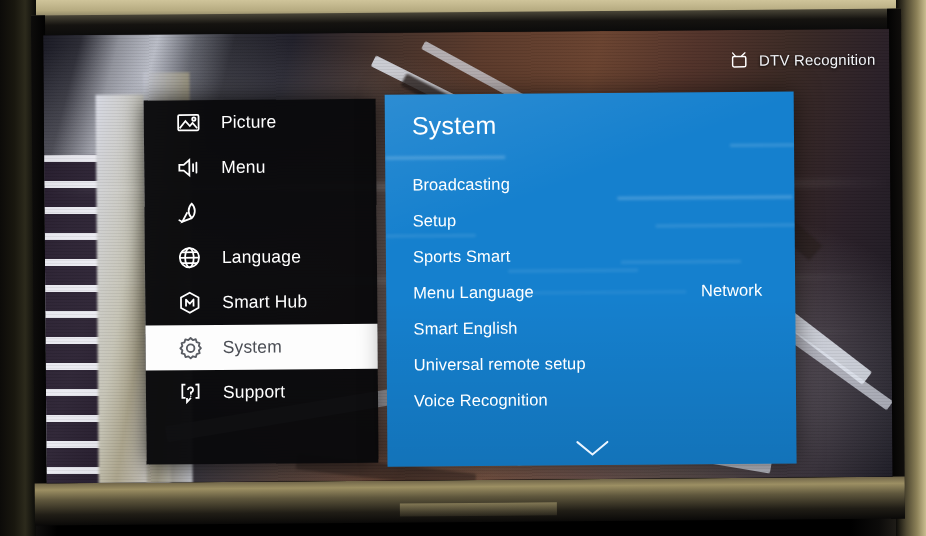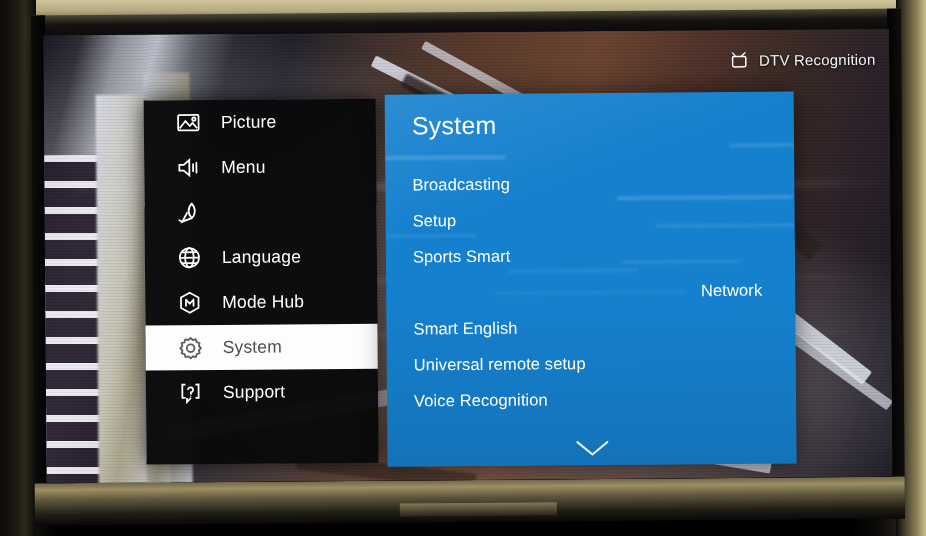--- a/index.html
+++ b/index.html
@@ -233,21 +233,21 @@
         <span>Language</span>
       </div>
 
       <div class="mi">
         <span class="ic">
           <svg width="25" height="25" viewBox="0 0 24 24">
               <path d="M12 2.4 L20.4 7.0 V17.0 L12 21.6 L3.6 17.0 V7.0 Z"></path>
               <path d="M8.4 15.6 V9.0 L12 13.0 L15.6 9.0 V15.6" stroke-linejoin="round"></path>
             </svg>
         </span>
-        <span>Mode Hub</span>
+        <span>Smart Hub</span>
       </div>
 
       <div class="mi sel">
         <span class="ic">
           <svg width="26" height="26" viewBox="0 0 24 24">
               <path d="M12 2.6 L14.1 4.5 L16.8 3.8 L17.6 6.5 L20.3 7.3 L19.6 10.0 L21.5 12.0 L19.6 14.0 L20.3 16.7 L17.6 17.5 L16.8 20.2 L14.1 19.5 L12 21.4 L9.9 19.5 L7.2 20.2 L6.4 17.5 L3.7 16.7 L4.4 14.0 L2.5 12.0 L4.4 10.0 L3.7 7.3 L6.4 6.5 L7.2 3.8 L9.9 4.5 Z" stroke-linejoin="round"></path>
               <circle cx="12" cy="12" r="3.5"></circle>
             </svg>
         </span>
         <span>System</span>
@@ -286,20 +286,21 @@
         </div>
         <div class="si">
           <span class="label">Setup</span>
           <span class="value"></span>
         </div>
         <div class="si">
           <span class="label">Sports Smart</span>
           <span class="value"></span>
         </div>
         <div class="si">
+          <span class="label">Menu Language</span>
           <span class="value">Network</span>
         </div>
         <div class="si">
           <span class="label">Smart English</span>
           <span class="value"></span>
         </div>
         <div class="si">
           <span class="label">Universal remote setup</span>
           <span class="value"></span>
         </div>

